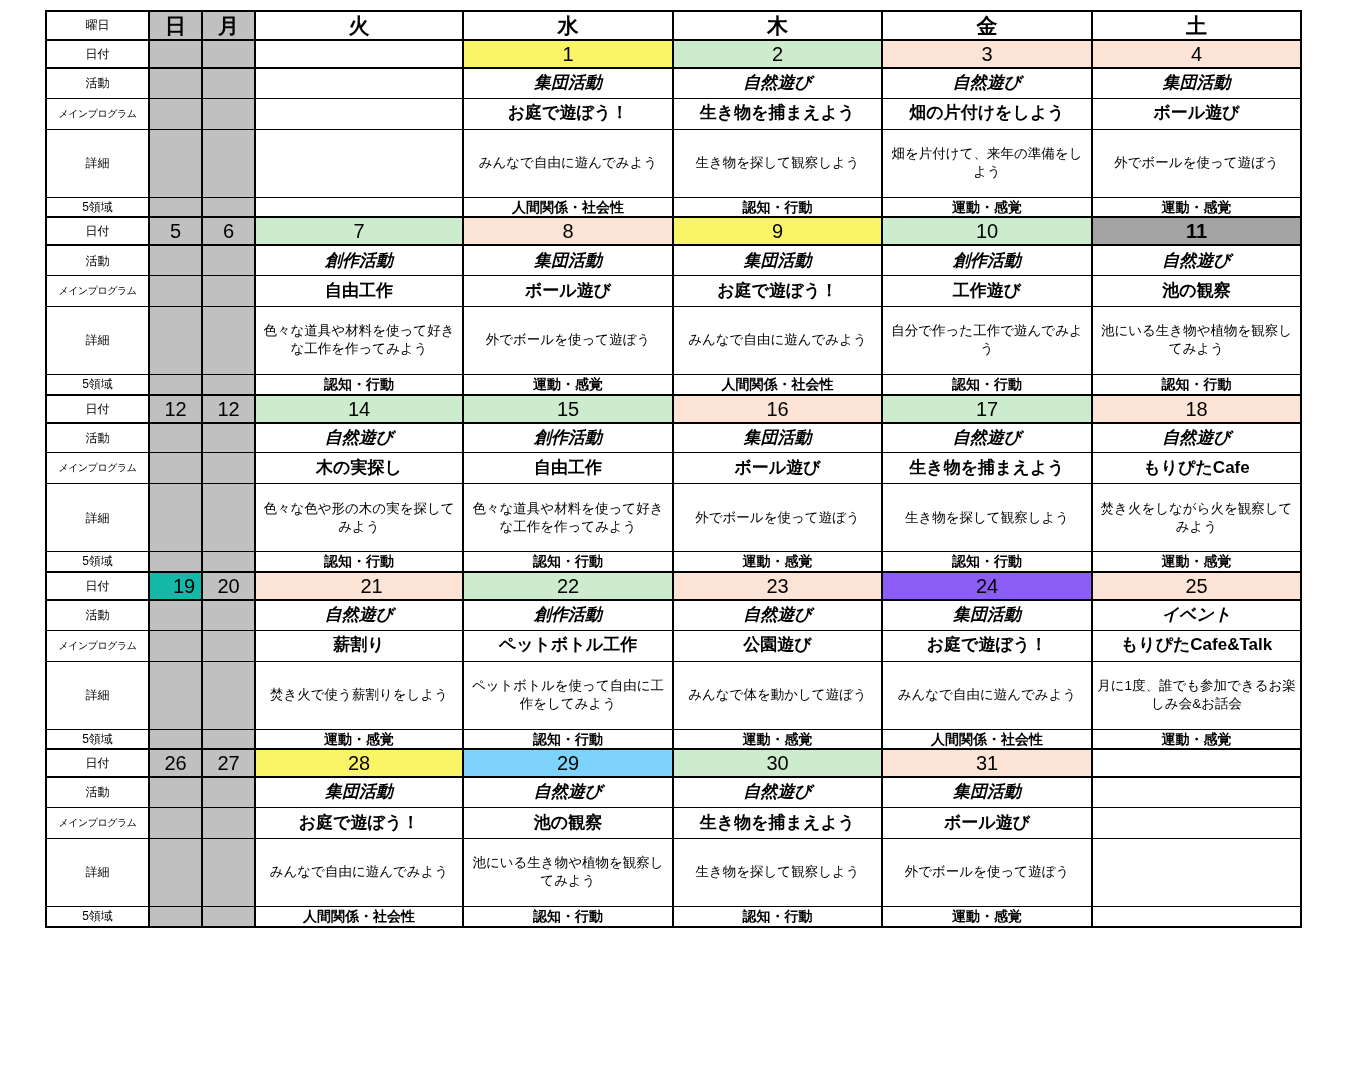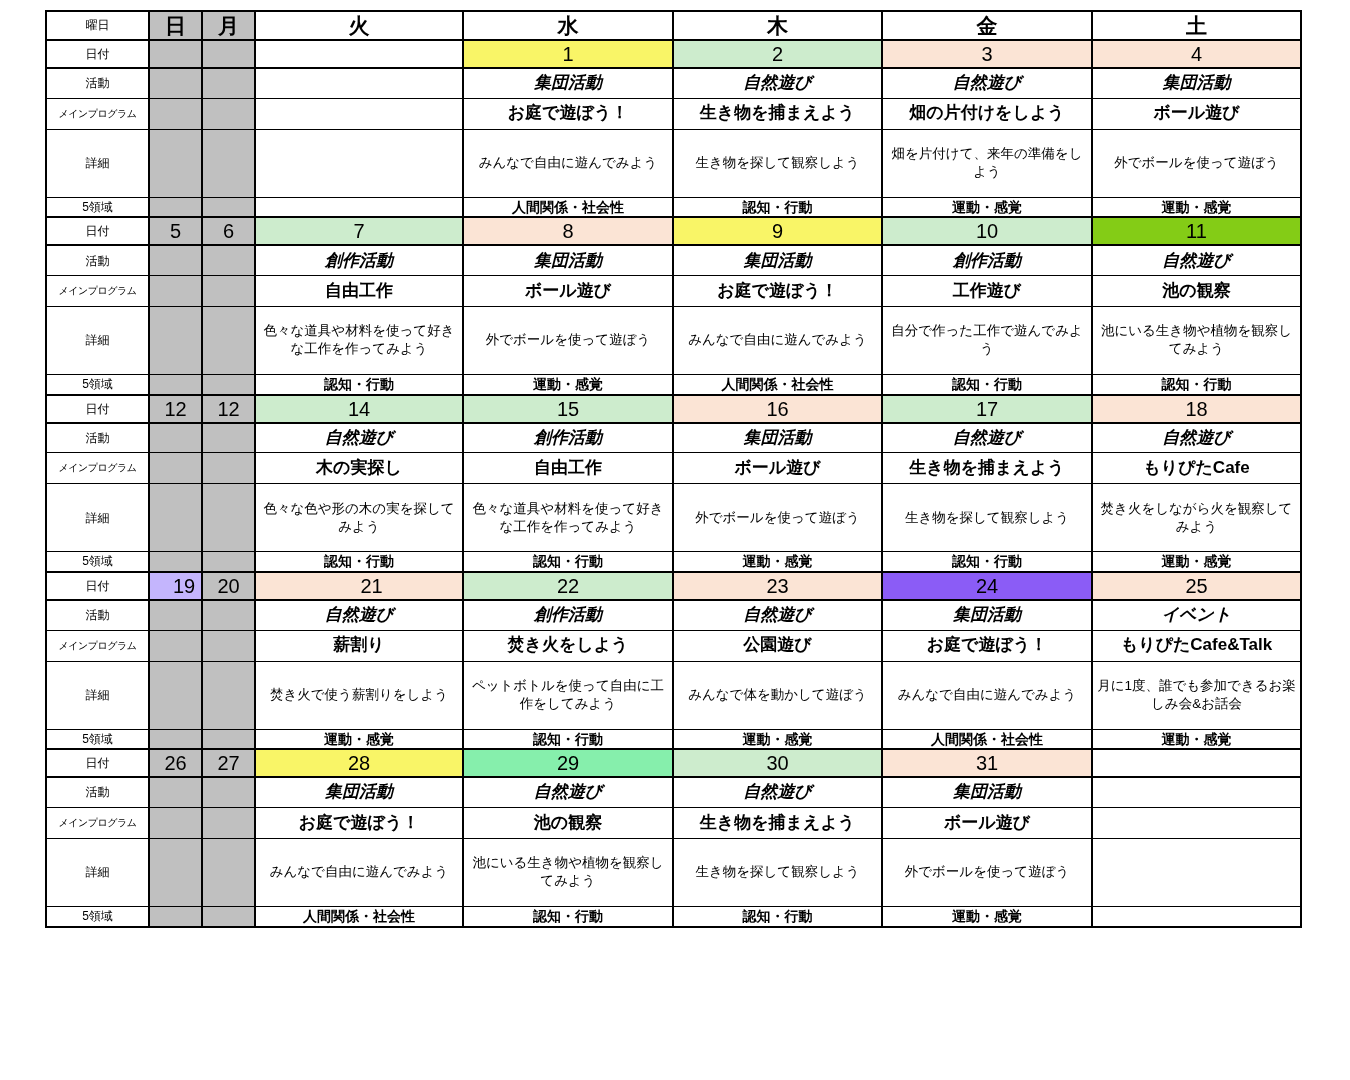--- a/index.html
+++ b/index.html
@@ -132,21 +132,21 @@
           <td class="domain">運動・感覚</td>
         </tr>
         <tr class="r-date">
           <td class="lbl">日付</td>
           <td class="date" style="background-color: rgb(192, 192, 192);">5</td>
           <td class="date" style="background-color: rgb(192, 192, 192);">6</td>
           <td class="date" style="background-color: rgb(205, 236, 205);">7</td>
           <td class="date" style="background-color: rgb(251, 228, 213);">8</td>
           <td class="date" style="background-color: rgb(249, 245, 103);">9</td>
           <td class="date" style="background-color: rgb(205, 236, 205);">10</td>
-          <td class="date" style="background-color: #84cc16;">11</td>
+          <td class="date" style="background-color: #a3a3a3; font-weight: bold;">11</td>
         </tr>
         <tr class="r-act">
           <td class="lbl">活動</td>
           <td style="background-color: rgb(192, 192, 192);"></td>
           <td style="background-color: rgb(192, 192, 192);"></td>
           <td class="activity">創作活動</td>
           <td class="activity">集団活動</td>
           <td class="activity">集団活動</td>
           <td class="activity">創作活動</td>
           <td class="activity">自然遊び</td>
@@ -226,21 +226,21 @@
           <td style="background-color: rgb(192, 192, 192);"></td>
           <td style="background-color: rgb(192, 192, 192);"></td>
           <td class="domain">認知・行動</td>
           <td class="domain">認知・行動</td>
           <td class="domain">運動・感覚</td>
           <td class="domain">認知・行動</td>
           <td class="domain">運動・感覚</td>
         </tr>
         <tr class="r-date">
           <td class="lbl">日付</td>
-          <td class="date" style="background-color: #c4b5fd; padding-left: 20px;">19</td>
+          <td class="date" style="background-color: #14b8a6; padding-left: 20px;">19</td>
           <td class="date" style="background-color: rgb(192, 192, 192);">20</td>
           <td class="date" style="background-color: rgb(251, 228, 213); padding-left: 28px;">21</td>
           <td class="date" style="background-color: rgb(205, 236, 205);">22</td>
           <td class="date" style="background-color: rgb(251, 228, 213);">23</td>
           <td class="date" style="background-color: #8b5cf6;">24</td>
           <td class="date" style="background-color: rgb(251, 228, 213);">25</td>
         </tr>
         <tr class="r-act">
           <td class="lbl">活動</td>
           <td style="background-color: rgb(192, 192, 192);"></td>
@@ -249,21 +249,21 @@
           <td class="activity">創作活動</td>
           <td class="activity">自然遊び</td>
           <td class="activity">集団活動</td>
           <td class="activity">イベント</td>
         </tr>
         <tr class="r-prog">
           <td class="lbl lbl-small">メインプログラム</td>
           <td style="background-color: rgb(192, 192, 192);"></td>
           <td style="background-color: rgb(192, 192, 192);"></td>
           <td class="program-t">薪割り</td>
-          <td class="program-t">焚き火をしよう</td>
+          <td class="program-t">ペットボトル工作</td>
           <td class="program-t">公園遊び</td>
           <td class="program-t">お庭で遊ぼう！</td>
           <td class="program-t">もりぴたCafe&amp;Talk</td>
         </tr>
         <tr class="r-det">
           <td class="lbl">詳細</td>
           <td style="background-color: rgb(192, 192, 192);"></td>
           <td style="background-color: rgb(192, 192, 192);"></td>
           <td class="detail">焚き火で使う薪割りをしよう</td>
           <td class="detail">ペットボトルを使って自由に工作をしてみよう</td>
@@ -279,21 +279,21 @@
           <td class="domain">認知・行動</td>
           <td class="domain">運動・感覚</td>
           <td class="domain">人間関係・社会性</td>
           <td class="domain">運動・感覚</td>
         </tr>
         <tr class="r-date">
           <td class="lbl">日付</td>
           <td class="date" style="background-color: rgb(192, 192, 192);">26</td>
           <td class="date" style="background-color: rgb(192, 192, 192);">27</td>
           <td class="date" style="background-color: rgb(249, 245, 103);">28</td>
-          <td class="date" style="background-color: #86efac;">29</td>
+          <td class="date" style="background-color: #7dd3fc;">29</td>
           <td class="date" style="background-color: rgb(205, 236, 205);">30</td>
           <td class="date" style="background-color: rgb(251, 228, 213);">31</td>
           <td class="date" style="background-color: rgb(255, 255, 255);"></td>
         </tr>
         <tr class="r-act">
           <td class="lbl">活動</td>
           <td style="background-color: rgb(192, 192, 192);"></td>
           <td style="background-color: rgb(192, 192, 192);"></td>
           <td class="activity">集団活動</td>
           <td class="activity">自然遊び</td>

